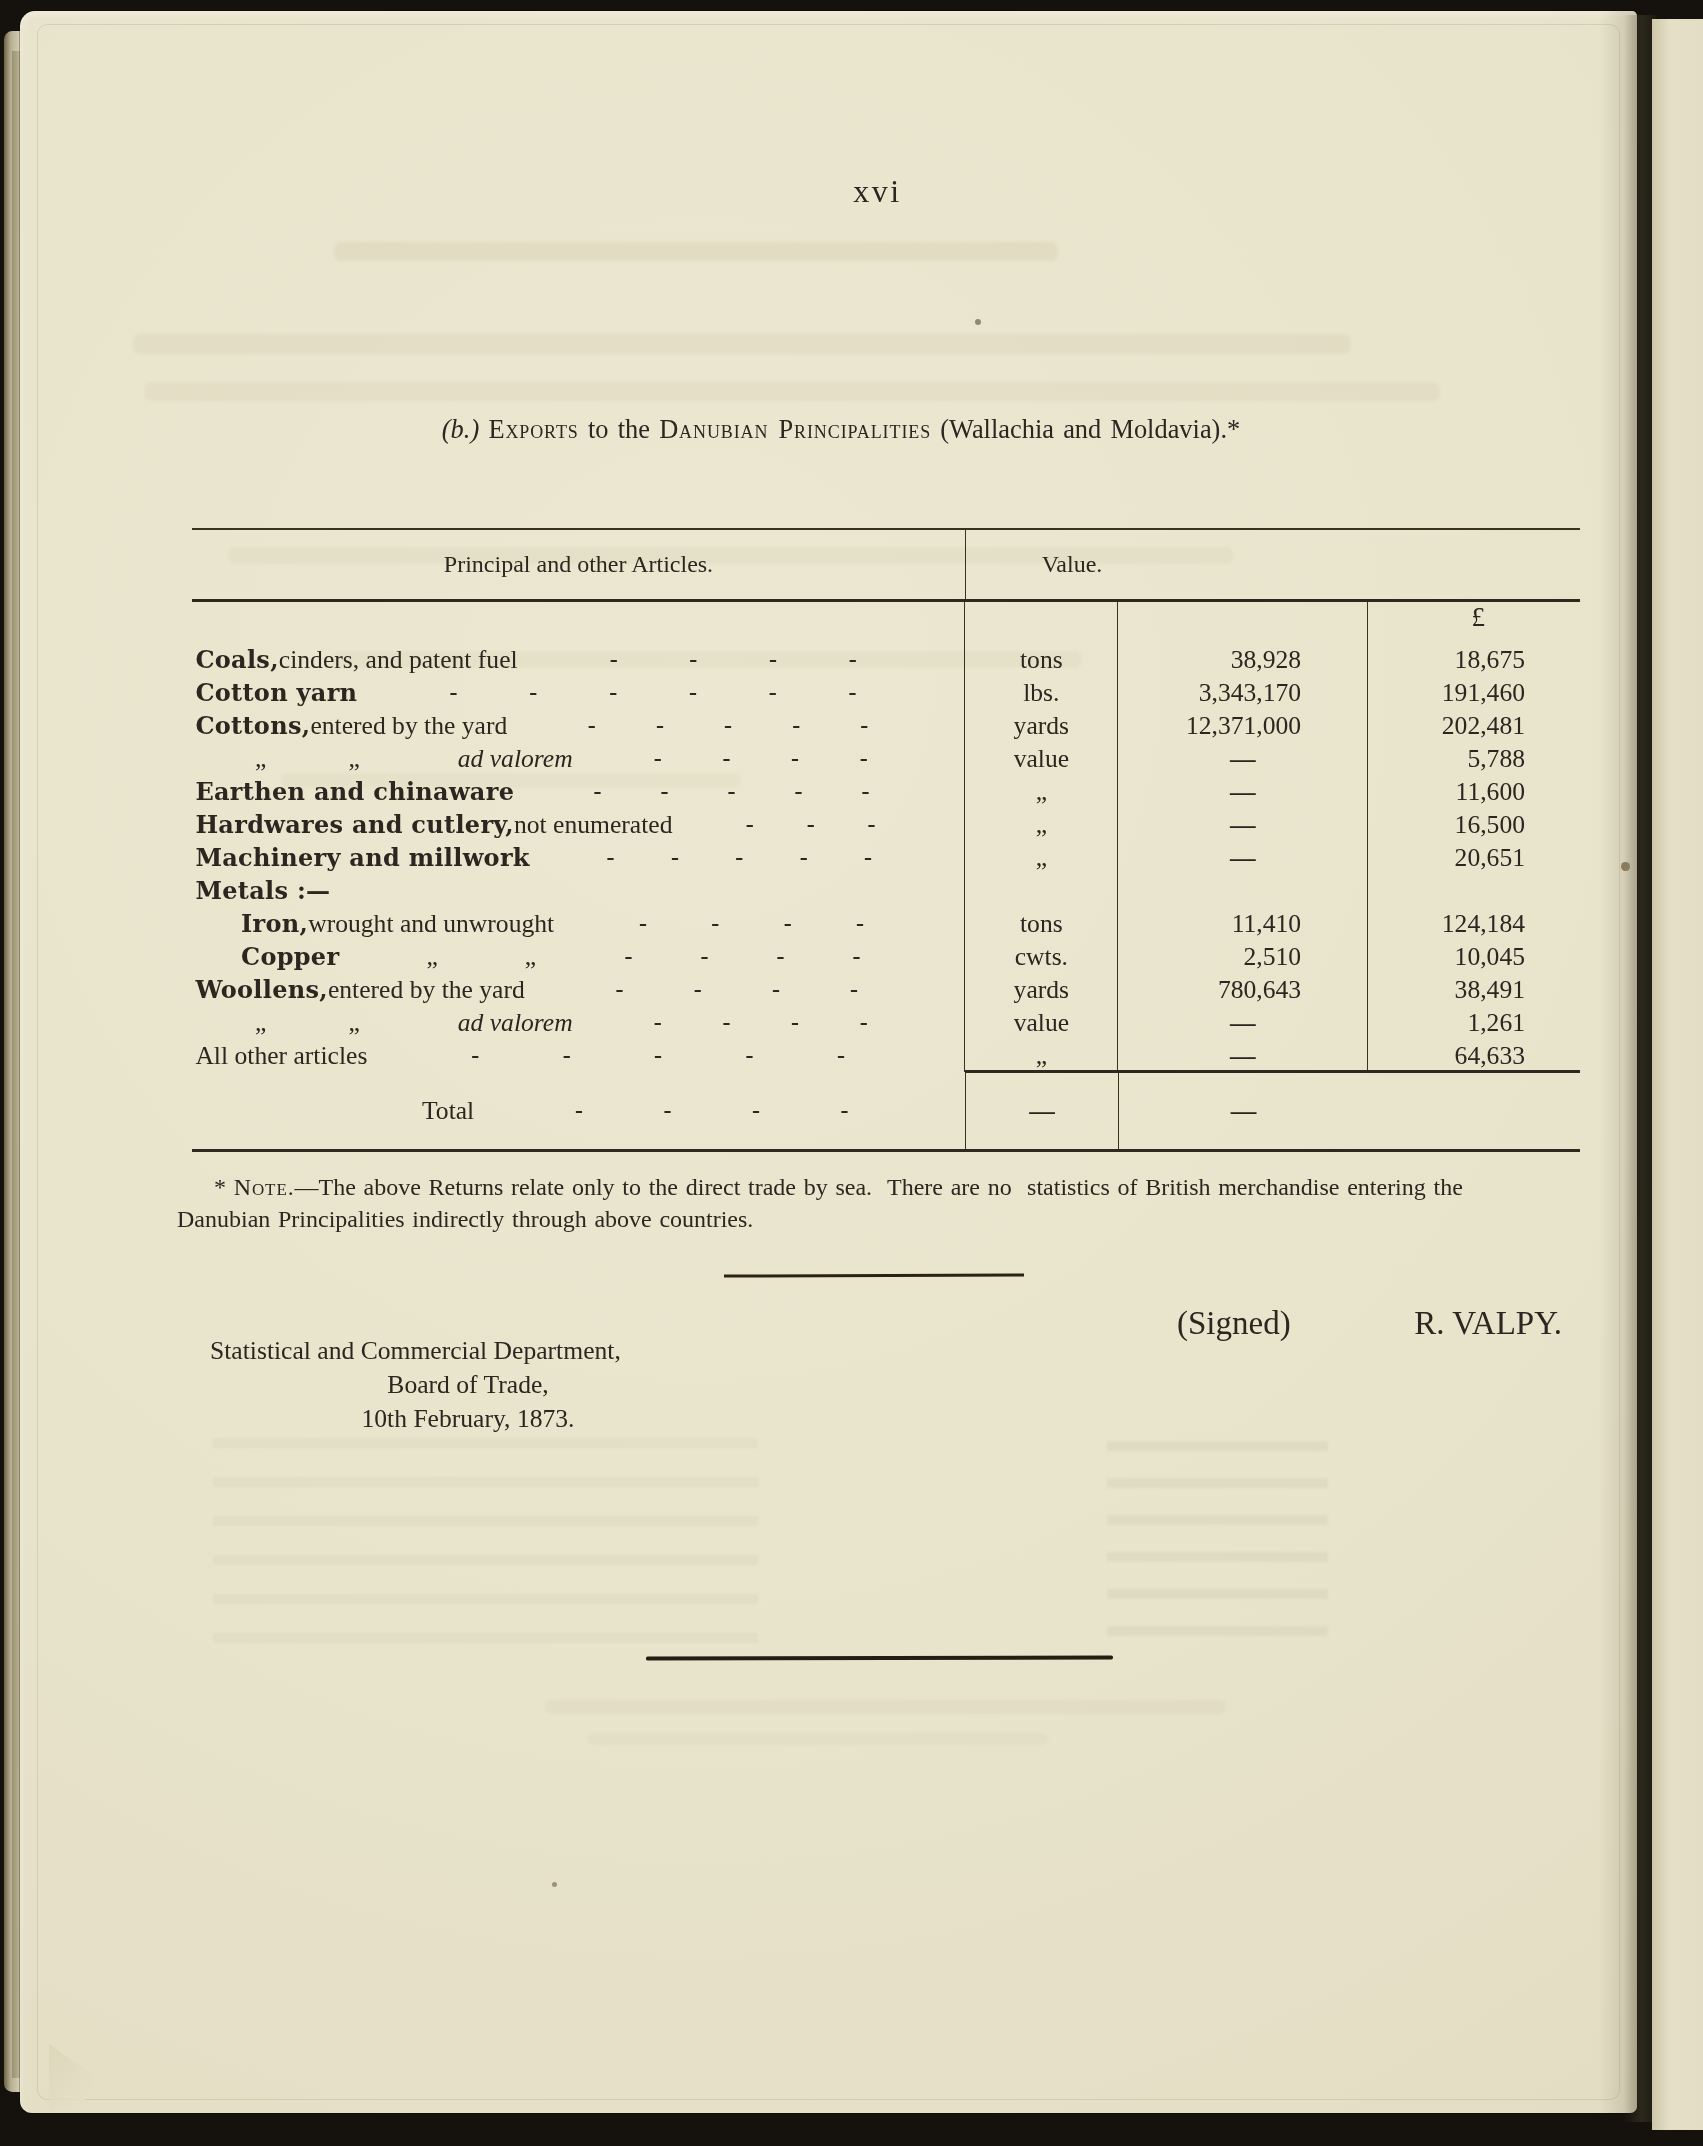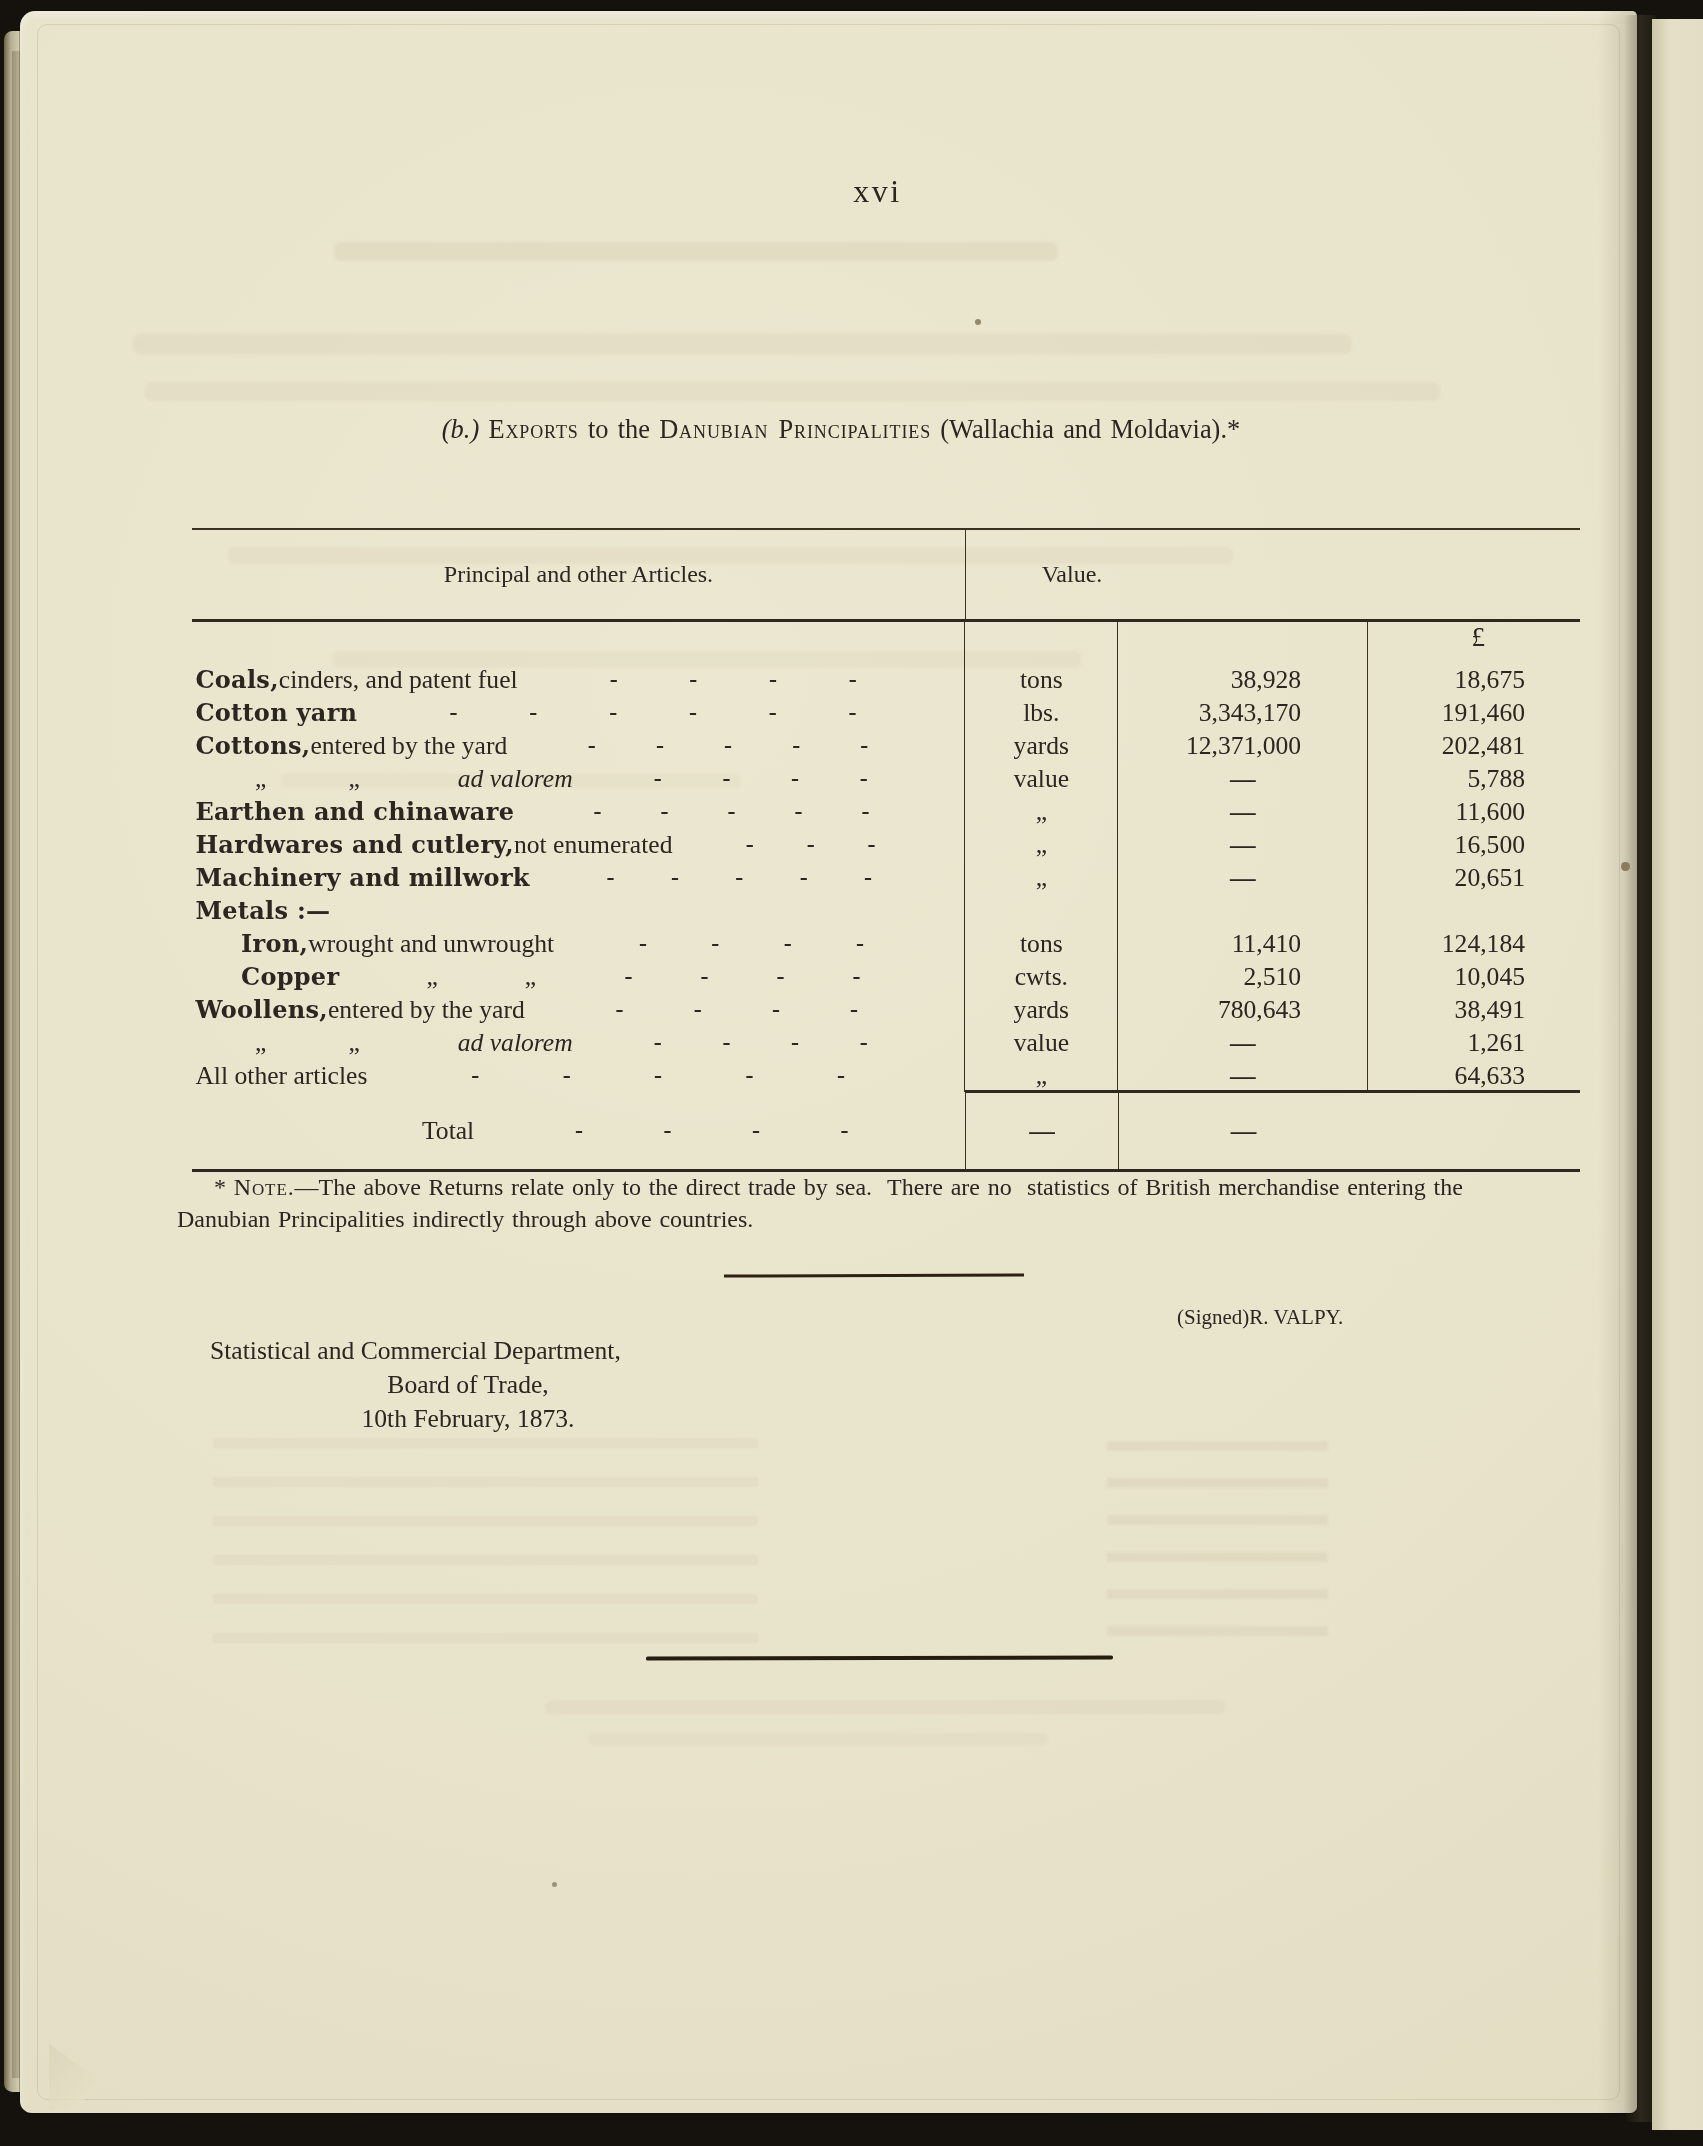--- a/index.html
+++ b/index.html
@@ -86,21 +86,21 @@
   .doc-title {
     position:absolute; left:0; top:414px; width:1682px; text-align:center;
     font-size:26.4px; word-spacing:2.6px; white-space:nowrap;
   }
   .doc-title .it { font-style:italic; }
   .sc { font-variant:small-caps; letter-spacing:0.9px; }
 
   
   .xtable { position:absolute; left:192px; top:528px; width:1388px;
             border-top:2.6px solid #38321f; border-bottom:3.4px solid #2e2920; }
-  .thead { display:flex; height:92px; border-bottom:3.4px solid #2e2920; font-size:24px; }
+  .thead { display:flex; height:72px; border-bottom:3.4px solid #2e2920; font-size:24px; }
   .thead > div { display:flex; align-items:center; justify-content:center; }
   .h-art { width:773px; }
   .h-qty { width:403px; border-left:1.7px solid #38321f; }
   .h-val { width:213px; border-left:1.7px solid #38321f; }
 
   .currency-row { display:flex; height:41px; align-items:flex-end; font-size:27px; }
   .c-art { width:773px; } .c-unit { width:153px; border-left:1.7px solid #38321f; height:100%;}
   .c-qty { width:250px; border-left:1.7px solid #38321f; height:100%;}
   .c-val { width:213px; border-left:1.7px solid #38321f; height:100%; text-align:right; padding-right:95px; }
 
@@ -132,21 +132,21 @@
 
   
   .note { position:absolute; left:177px; top:1172px; width:1416px;
           font-size:24px; line-height:31.5px; word-spacing:1.7px; }
   .note .l1 { padding-left:37px; }
   .note-rule { position:absolute; left:724px; top:1274px; width:300px; height:2.6px;
                background:#2e2013; transform:rotate(-.2deg); }
 
   
   .signed-row { position:absolute; left:1177px; top:1305px; width:385px;
-                display:flex; justify-content:flex-start; font-size:21px; }
+                display:flex; justify-content:space-between; font-size:33px; }
   .dept { position:absolute; left:210px; top:1334px; width:516px; font-size:25.6px; line-height:34px; }
   .dept .c { text-align:center; }
 
   .closing-rule { position:absolute; left:646px; top:1656px; width:467px; height:4.3px;
                   background:#241d10; transform:rotate(-.15deg); border-radius:1.7px; }
 </style>
 </head>
 <body>
 
 <div class="scene">

